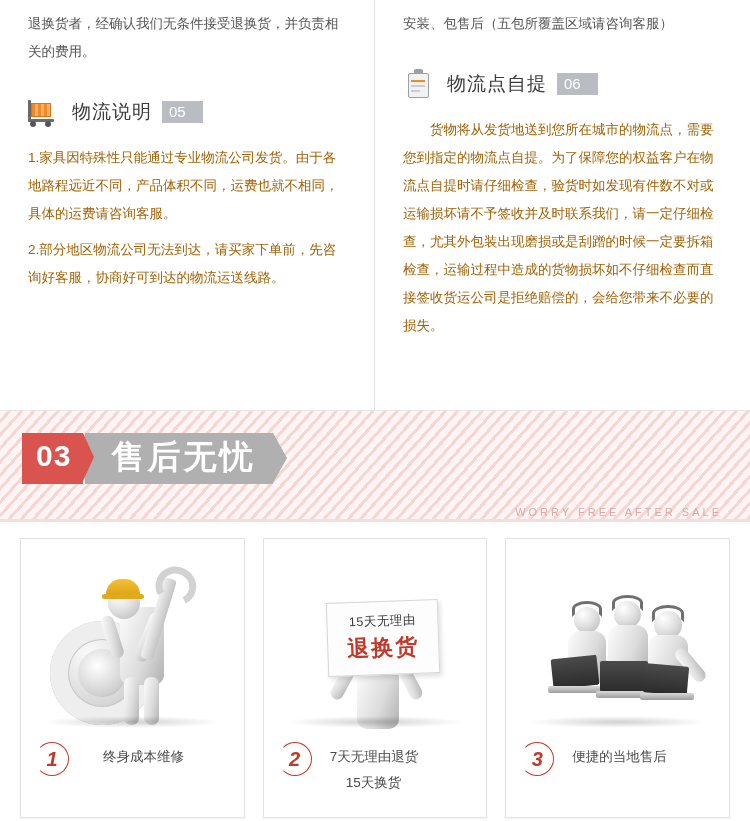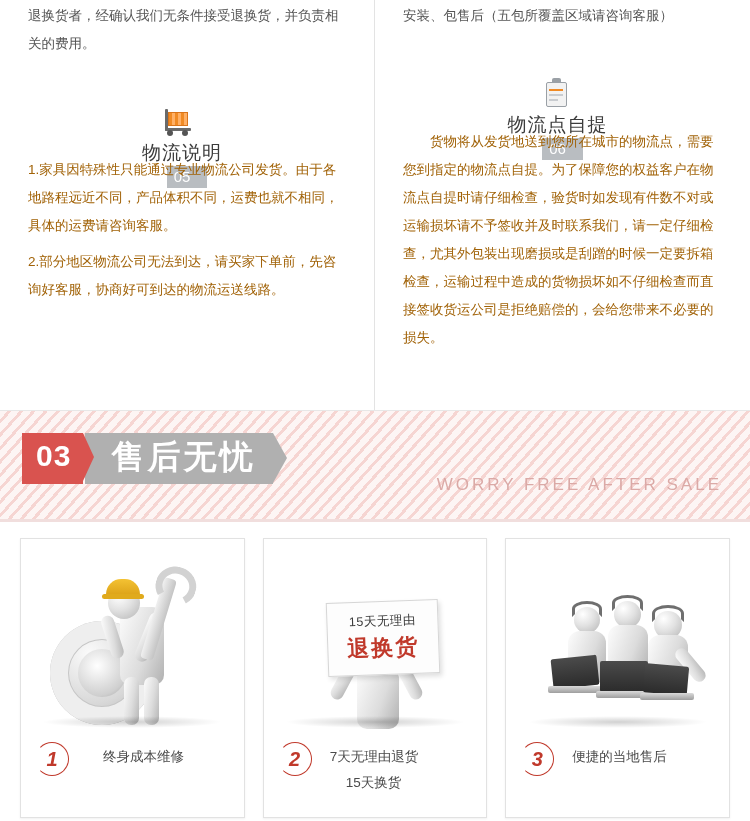--- a/index.html
+++ b/index.html
@@ -25,29 +25,28 @@
     width: 375px;
     padding: 0 28px;
     position: relative;
   }
   .col-left { border-right: 1px solid #e3e3e3; }
 
   .carryover {
     font-size: 13.5px;
     line-height: 28px;
     color: #555;
-    padding-top: 2px;
+    padding-top: 10px;
   }
 
   .sec-head {
     display: flex;
     align-items: center;
-    margin: 48px 0 14px 0;
+    margin: 28px 0 14px 0;
     height: 36px;
-    flex-direction: column;
   }
   .sec-ico {
     width: 34px; height: 30px;
     position: relative;
     margin-right: 10px;
     flex: 0 0 34px;
   }
   
   .ico-truck .body {
     position: absolute; left: 3px; top: 6px;
@@ -170,23 +169,23 @@
     content: "";
     position: absolute;
     right: -14px; top: 0;
     width: 0; height: 0;
     border-top: 25px solid transparent;
     border-bottom: 25px solid transparent;
     border-left: 14px solid #b0b0b0;
   }
   .banner-sub {
     position: absolute;
-    right: 28px; bottom: 24px;
+    right: 28px; bottom: 1px;
     color: #dba9a6;
-    font-size: 17px;
+    font-size: 11px;
     letter-spacing: 3px;
     margin-top: 40px;
   }
 
   .band-sep2 { width: 750px; height: 3px; background: #f1dedd; }
 
   
   .cards {
     display: flex;
     gap: 18px;

